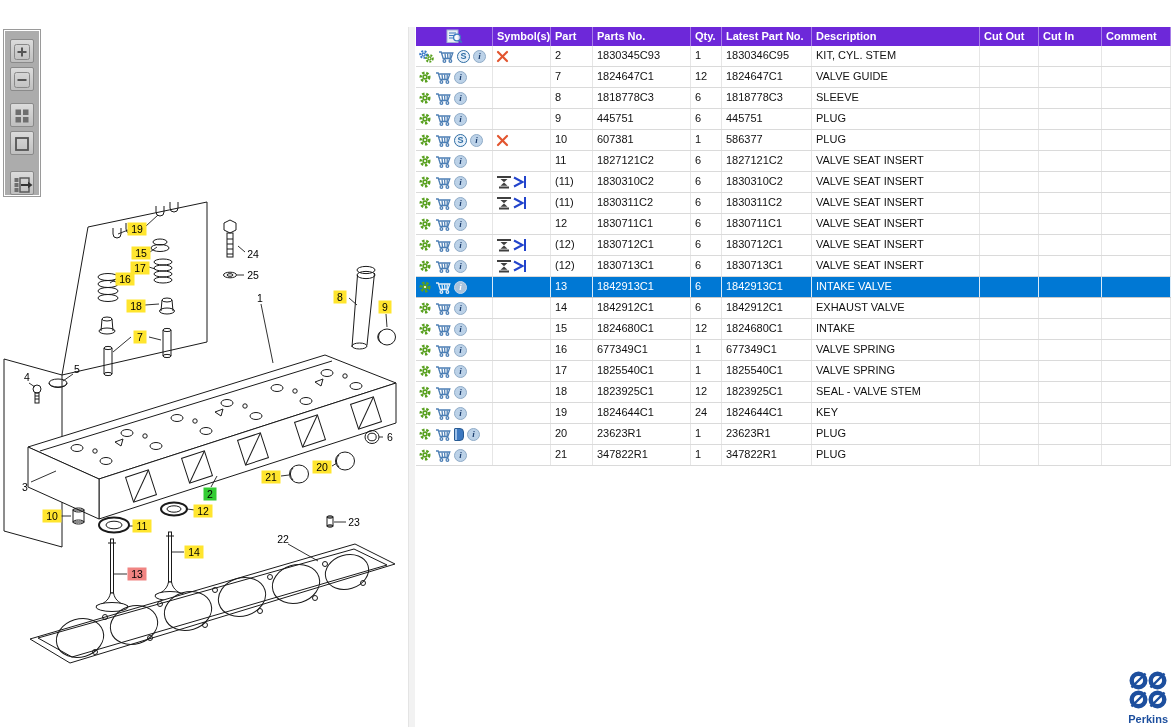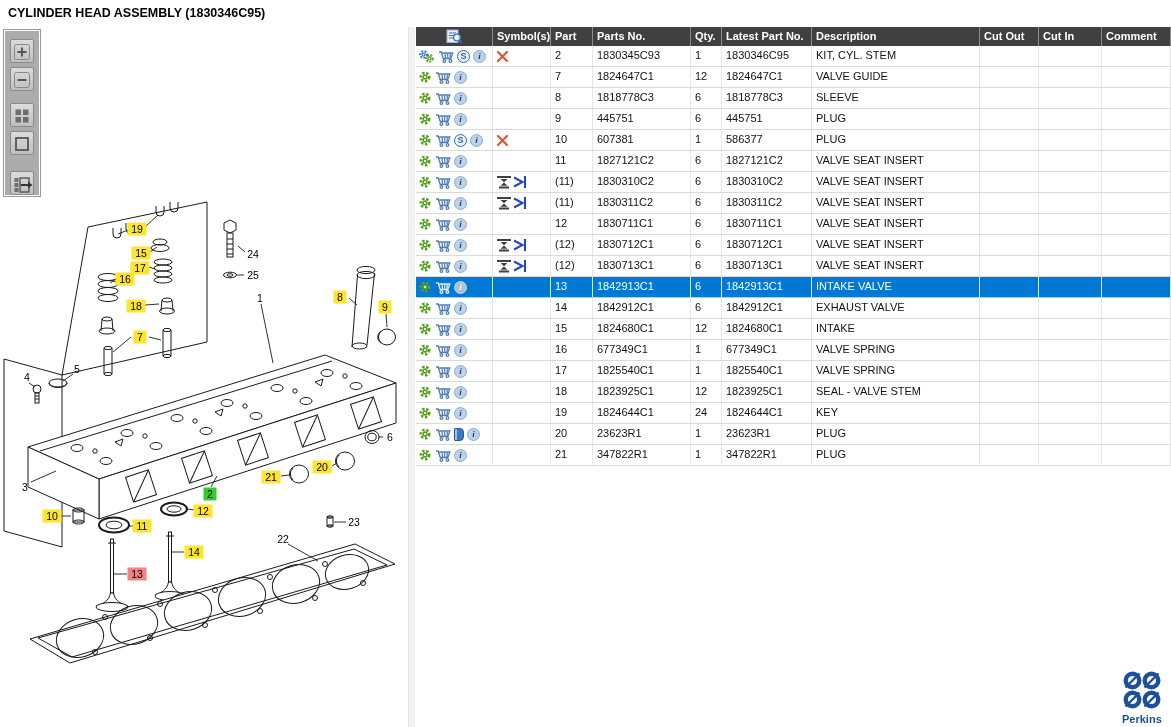--- a/index.html
+++ b/index.html
@@ -15,51 +15,48 @@
           border:1px solid #8A8A8A;border-radius:2px;box-sizing:border-box;padding:0;cursor:pointer;}
   .tb-btn svg{display:block;margin:1px auto 0;}
   
   .vstrip{position:absolute;left:408px;top:27px;width:7px;height:700px;background:#F2F2F2;border-left:1px solid #E4E4E4;box-sizing:border-box;}
   
   .diagram{position:absolute;left:0;top:27px;width:408px;height:700px;}
   .diagram svg{display:block;}
   
   .parts-table{position:absolute;left:416px;top:27px;width:755px;}
   .grid{display:grid;grid-template-columns:77px 58px 42px 98px 31px 90px 168px 59px 63px 1fr;}
-  .thead{background:#404040;color:#fff;height:19px;font-size:11px;font-weight:bold;}
+  .thead{background:#6d28d9;color:#fff;height:19px;font-size:11px;font-weight:bold;}
   .thead .hc{line-height:19px;padding-left:4px;border-right:1px solid rgba(255,255,255,.4);
              white-space:nowrap;overflow:hidden;box-sizing:border-box;}
   .thead .hc.icon-c{display:flex;align-items:center;justify-content:center;padding-left:0;}
   .trow{height:20px;font-size:11px;border-bottom:1px solid #DADADA;background:#fff;cursor:default;}
   .trow .c{line-height:19px;padding-left:4px;border-right:1px solid #E6E6E6;
            white-space:nowrap;overflow:hidden;box-sizing:border-box;}
   .trow .c.icons{display:flex;align-items:center;gap:3px;padding-left:2px;}
   .trow .c.symb{display:flex;align-items:center;padding-left:3px;}
   .trow.selected{background:#0078D4;color:#fff;border-bottom-color:#C9C9C9;}
   .trow.selected .c{border-right-color:rgba(255,255,255,.85);}
   
   .badge{display:inline-flex;align-items:center;justify-content:center;width:13px;height:13px;
          border-radius:50%;font-size:9px;font-weight:bold;box-sizing:border-box;flex:0 0 auto;}
   .badge.s{border:1.5px solid #2E6DA4;background:#E8F1FA;color:#2E6DA4;}
   .badge.i{border:1px solid #90ACC8;background:#BCD2E8;color:#1C3E6E;font-style:italic;font-family:"Liberation Serif",serif;}
   .trow.selected .badge.i{background:#A9C3DC;border-color:#C7D8EA;color:#fff;}
   .bookic{display:inline-block;width:10px;height:13px;border-radius:1px 4px 4px 1px;
           background:linear-gradient(90deg,#9DC0E8 0 2px,#3C78C0 2px);border:1px solid #275A93;box-sizing:border-box;flex:0 0 auto;}
   
-  .brand{position:absolute;right:3px;bottom:2px;width:46px;text-align:left;}
+  .brand{position:absolute;right:3px;bottom:2px;width:46px;text-align:right;}
   .brand .bt{font-size:11px;font-weight:bold;color:#1D4F9E;letter-spacing:0;line-height:11px;}
 </style>
 </head>
 <body>
 
 <div class="app">
 
-  <div class="title-bar">
-    <span class="t">CYLINDER HEAD ASSEMBLY (1830346C95)</span>
-  </div>
 
   <div class="dtoolbar" id="dtoolbar">
       <button class="tb-btn" style="top: 8px;">
         <svg width="22" height="22" viewBox="0 0 22 22">
           <g stroke="#555" stroke-width="2" fill="none">
             <rect x="3.5" y="3.5" width="15" height="15" rx="2" stroke="#888" stroke-width="1"></rect>
             <line x1="11" y1="6.5" x2="11" y2="15.5"></line>
             <line x1="6.5" y1="11" x2="15.5" y2="11"></line>
           </g>
         </svg>

